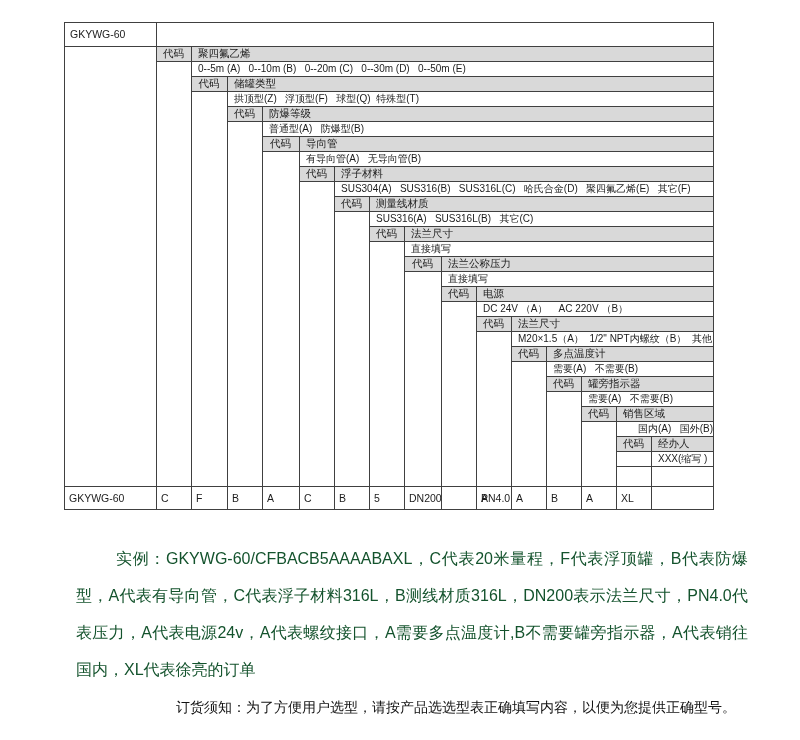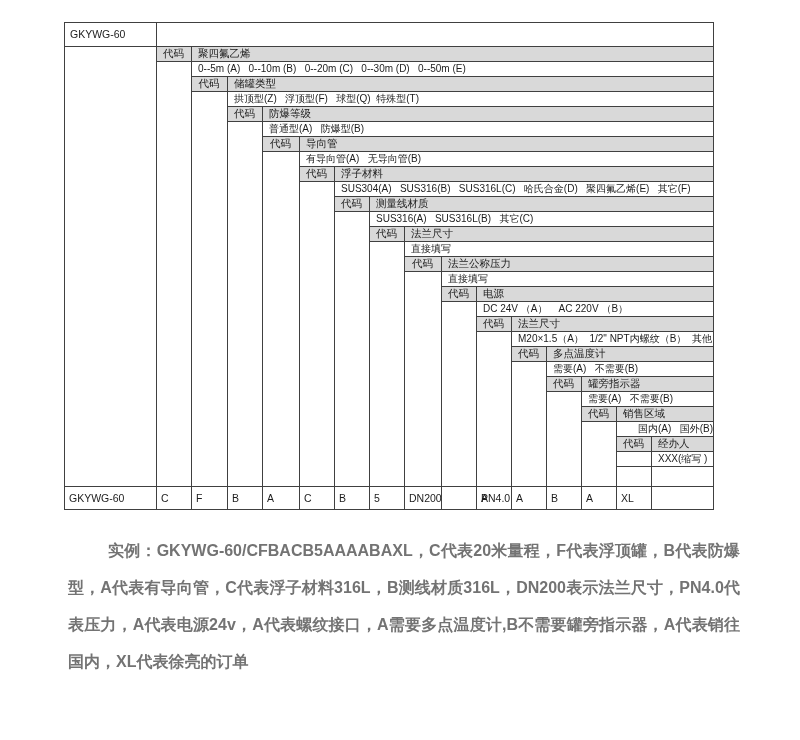--- a/index.html
+++ b/index.html
@@ -4,23 +4,23 @@
 <style>
   html,body{margin:0;padding:0;background:#fff;}
   .page{position:relative;width:800px;height:740px;background:#ffffff;overflow:hidden;
         font-family:"Liberation Sans","DejaVu Sans",sans-serif;color:#1c1c1c;}
   .tbl{position:absolute;left:64px;top:22px;width:650px;height:488px;}
   .seg{position:absolute;background:#404040;}
   .bgband{position:absolute;}
   .ct{position:absolute;font-size:10.5px;white-space:pre;overflow:hidden;}
   .ct.small{font-size:10px;}
   .ct.center{text-align:center;}
-  .example{position:absolute;left:64px;top:528px;width:672px;margin:4px;
+  .example{position:absolute;left:64px;top:528px;width:672px;margin:12px;
            font-size:16px;line-height:37px;text-align:justify;text-indent:2.5em;
-           color:#737373;font-weight:bold;}
+           color:#14532d;}
   .note{position:absolute;left:64px;top:697px;width:672px;margin:0;
         font-size:14px;line-height:20px;text-align:right;color:#111;}
 </style>
 </head>
 <body>
 
 <div class="page">
   <div class="tbl" id="selection-table" style="height: 488px;">
       <div class="bgband" style="left: 92px; top: 24px; width: 558px; height: 15px; background: rgb(217, 217, 217); position: absolute;"></div>
       <div class="bgband" style="left: 127px; top: 54px; width: 523px; height: 15px; background: rgb(217, 217, 217); position: absolute;"></div>
@@ -138,13 +138,14 @@
       <span class="ct" style="left: 310px; top: 464px; width: 30px; line-height: 24px; height: 24px;">5</span>
       <span class="ct" style="left: 345px; top: 464px; width: 32px; line-height: 24px; height: 24px;">DN200</span>
       <span class="ct" style="left: 382px; top: 464px; width: 30px; line-height: 24px; height: 24px; margin-left: 35px;">PN4.0</span>
       <span class="ct" style="left: 417px; top: 464px; width: 30px; line-height: 24px; height: 24px;">A</span>
       <span class="ct" style="left: 452px; top: 464px; width: 30px; line-height: 24px; height: 24px;">A</span>
       <span class="ct" style="left: 487px; top: 464px; width: 30px; line-height: 24px; height: 24px;">B</span>
       <span class="ct" style="left: 522px; top: 464px; width: 30px; line-height: 24px; height: 24px;">A</span>
       <span class="ct" style="left: 557px; top: 464px; width: 30px; line-height: 24px; height: 24px;">XL</span>
     </div>
   <p class="example">实例：GKYWG-60/CFBACB5AAAABAXL，C代表20米量程，F代表浮顶罐，B代表防爆型，A代表有导向管，C代表浮子材料316L，B测线材质316L，DN200表示法兰尺寸，PN4.0代表压力，A代表电源24v，A代表螺纹接口，A需要多点温度计,B不需要罐旁指示器，A代表销往国内，XL代表徐亮的订单</p>
+  <p class="note">订货须知：为了方便用户选型，请按产品选选型表正确填写内容，以便为您提供正确型号。</p>
 </div>
 
 </body></html>

